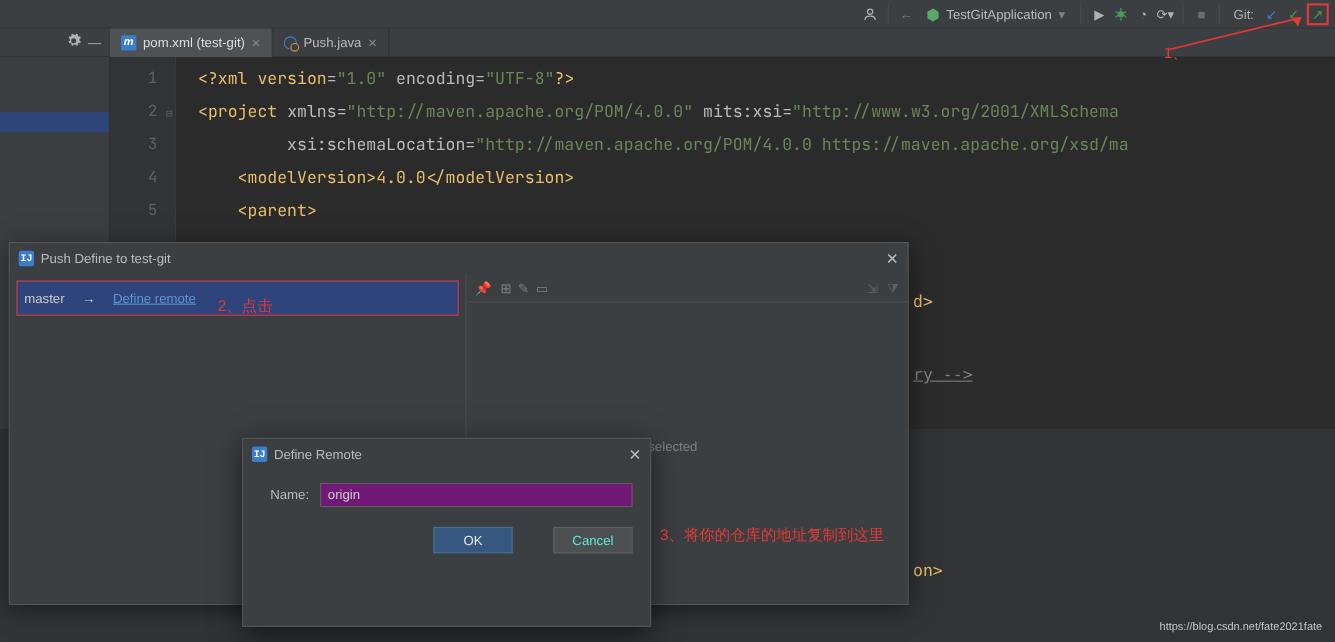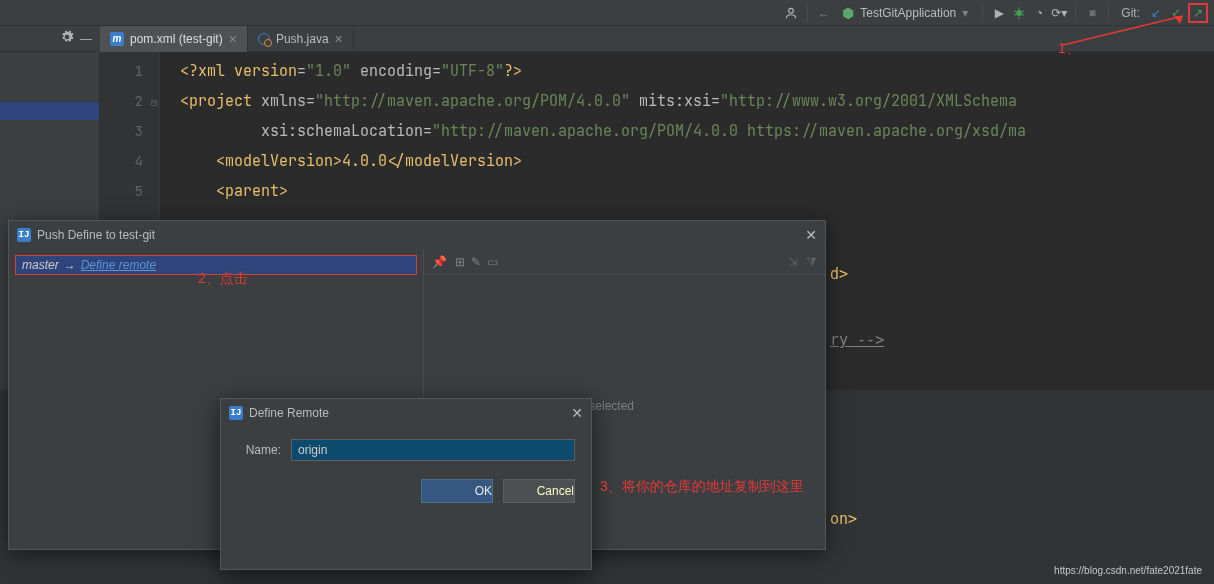--- a/index.html
+++ b/index.html
@@ -96,46 +96,46 @@
 .dlg-titlebar .x { position:absolute; right:8px; color:#bbb; cursor:pointer; font-size:14px;}
 .dialog1 .left-pane { position:absolute; top:28px; left:0; width:414px; bottom:0; background:#3c3f41; }
 .dialog1 .right-pane { position:absolute; top:28px; left:414px; right:0; bottom:0; background:#3c3f41; border-left:1px solid #4a4d4f;}
 .right-toolbar{height:26px;border-bottom:1px solid #4a4d4f;display:flex;align-items:center;gap:8px;padding:0 8px;color:#808080;}
 .right-toolbar .pin{color:#808080;}
 .right-toolbar .group{display:flex;gap:6px;align-items:center;}
 .right-toolbar .spacer{flex:1;}
 .right-msg{position:absolute;top:150px;left:140px;color:#808080;}
 
 .branch-row {
-  margin:6px; height:20px; background:#2f447a;
+  margin:6px; height:32px; background:#2f447a;
   border:1px solid #d93a3a;
-  display:flex; align-items:center; padding:0 6px; gap:5px; color:#ccc;font-style:italic;
+  display:flex; align-items:center; padding:0 6px; gap:16px; color:#ccc;
 }
 .branch-row .link{ color:#5896d6; text-decoration: underline; cursor:pointer; }
 
 
 .dialog2 {
   position:absolute;
   top:398px; left:220px;
   width:372px; height:172px;
   background:#3c3f41;
   border:1px solid #555;
   box-shadow:0 6px 24px rgba(0,0,0,0.6);
 }
 .dialog2 .body { padding: 12px 16px 0 16px; }
 .dialog2 .row { display:flex; align-items:center; margin-bottom:12px; gap:10px;}
 .dialog2 label { width:44px; color:#bbb; text-align:right;}
-.dialog2 input { flex:1; background:#0c4a6e; border:1px solid #5e6060; color:#ccc; padding:3px 6px; font-size:12px; }
+.dialog2 input { flex:1; background:#701a75; border:1px solid #5e6060; color:#ccc; padding:3px 6px; font-size:12px; }
 .url-box { border:1px solid #d93a3a; padding:2px; display:flex; align-items:center; gap:10px; margin-bottom:12px;}
 .url-box label{width:40px;}
 .url-box input{border-color:#3b7ecc;}
 .dialog2 .buttons { display:flex; justify-content:flex-end; gap:10px; padding: 6px 16px 12px 16px;}
-.btn { width:72px; height:24px; display:flex;align-items:center;justify-content:flex-end; cursor:pointer; font-size:12px;}
+.btn { width:72px; height:24px; display:flex;align-items:center;justify-content:center; cursor:pointer; font-size:12px;}
 .btn.ok { background:#365880; color:#e8e8e8; border:1px solid #4a708b;}
-.btn.cancel { background:#4c5052; color:#fef9c3; border:1px solid #5e6060;}
+.btn.cancel { background:#4c5052; color:#5eead4; border:1px solid #5e6060;margin-left:27px;}
 
 
 .anno { position:absolute; color:#e53935; font-family: SimSun, sans-serif; font-size:14px; pointer-events:none; }
 .red-arrow { position:absolute; pointer-events:none; }
 
 
 .watermark { position:absolute; right:12px; bottom:8px; color:#c7c7c7; font-size:10px; }
 
 </style>
 </head>

